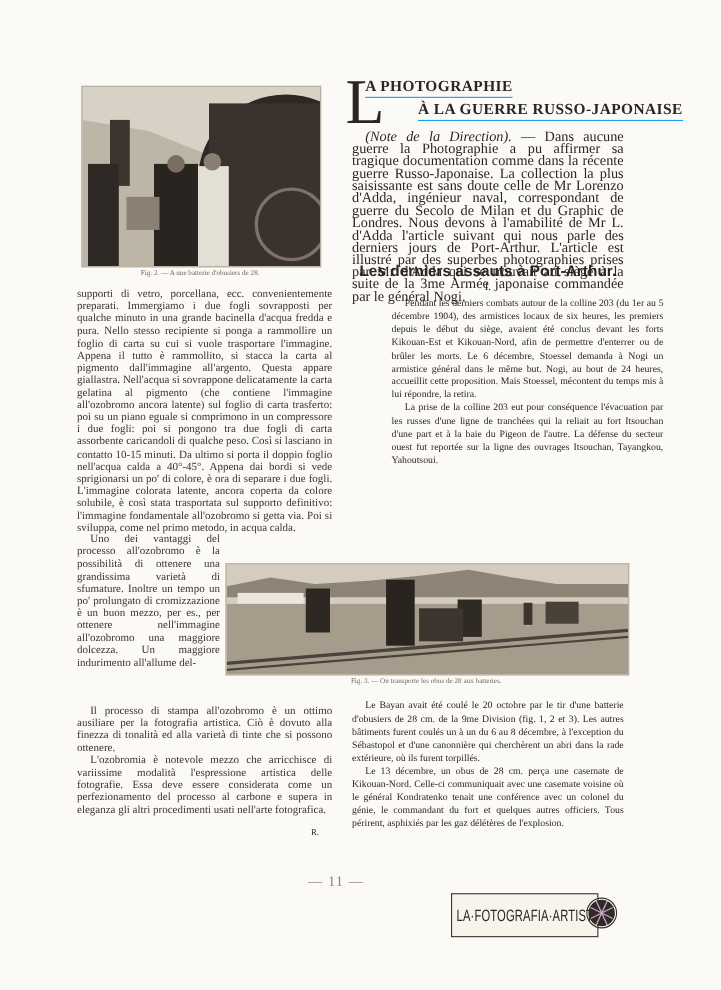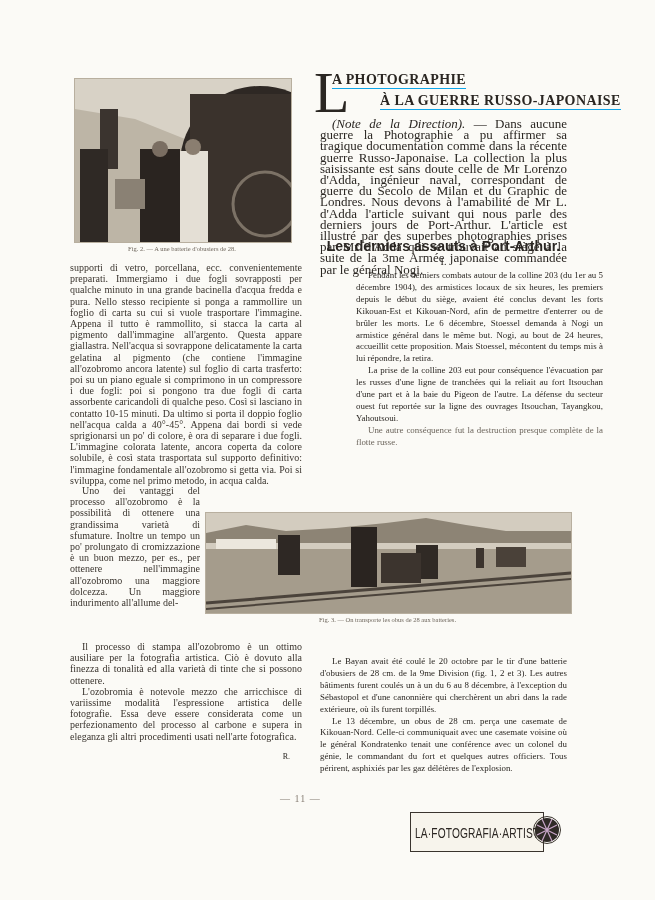--- a/index.html
+++ b/index.html
@@ -11,21 +11,21 @@
   .caption { font-size:6.5px; color:#6e665c; text-align:center; }
   .col { font-size:8.9px; line-height:11.9px; text-align:justify; }
   .col p { margin:0; text-indent:12px; }
   .col p.noind { text-indent:0; }
   .col-left { font-size:10px; line-height:11.2px; color:#3a342e; }
   .title-L { font-size:58px; line-height:50px; font-weight:normal; }
   .t1, .t2 { font-size:14px; letter-spacing:0.4px; border-bottom:1px solid #0ea5e9; white-space:nowrap;font-weight:bold; }
   .section-title { font-family:"Liberation Sans","DejaVu Sans",sans-serif; font-weight:bold; font-size:14px; text-align:center; }
   .roman { font-size:10px; text-align:center; }
   .sig { font-size:8px; text-align:right; }
-  .pageno { font-size:10px; color:#8a8178; letter-spacing:1px; }
+  .pageno { font-size:13px; color:#8a8178; letter-spacing:1px; }
   .logo { border:1.5px solid #3a342e; background:#f7f4ec; }
   .logo-text { font-family:"Liberation Sans","DejaVu Sans",sans-serif; font-size:14px; letter-spacing:0.2px; color:#2b2622; }
 </style>
 </head>
 <body>
 
 <div class="abs photo" style="left:74px; top:78px; width:216px; height:163px;">
   <svg viewBox="0 0 216 163" preserveAspectRatio="none">
     <rect width="216" height="163" fill="#d8d2c6"></rect>
     <path d="M0 30 L60 40 L110 60 L130 75 L130 163 L0 163 Z" fill="#bdb5a6"></path>
@@ -64,42 +64,41 @@
 <div class="abs col" style="left:320px; top:118px; width:247px; font-size:13px; line-height:11.2px;">
   <p><i>(Note de la Direction).</i><span> — Dans aucune guerre la Photographie a pu affirmer sa tragique documentation comme dans la récente guerre Russo-Japonaise. La collection la plus saisissante est sans doute celle de Mr Lorenzo d'Adda, ingénieur naval, correspondant de guerre du Secolo de Milan et du Graphic de Londres. Nous devons à l'amabilité de Mr L. d'Adda l'article suivant qui nous parle des derniers jours de Port-Arthur. L'article est illustré par des superbes photographies prises par Mr d'Adda qui se trouvait au siège à la suite de la 3me Armée japonaise commandée par le général Nogi.</span></p>
 </div>
 
 <div class="abs section-title" style="left:316px; top:238px; width:255px;">Les derniers assauts à Port-Arthur.</div>
 <div class="abs roman" style="left:316px; top:256px; width:255px;">I.</div>
 
 <div class="abs col" style="left:320px; top:270px; width:247px;margin-left:36px;">
   <p>Pendant les derniers combats autour de la colline 203 (du 1er au 5 décembre 1904), des armistices locaux de six heures, les premiers depuis le début du siège, avaient été conclus devant les forts Kikouan-Est et Kikouan-Nord, afin de permettre d'enterrer ou de brûler les morts. Le 6 décembre, Stoessel demanda à Nogi un armistice général dans le même but. Nogi, au bout de 24 heures, accueillit cette proposition. Mais Stoessel, mécontent du temps mis à lui répondre, la retira.</p>
   <p>La prise de la colline 203 eut pour conséquence l'évacuation par les russes d'une ligne de tranchées qui la reliait au fort Itsouchan d'une part et à la baie du Pigeon de l'autre. La défense du secteur ouest fut reportée sur la ligne des ouvrages Itsouchan, Tayangkou, Yahoutsoui.</p>
-  <p style="color:#6b645b;">Une autre conséquence fut la destruction presque complète de la flotte russe.</p>
 </div>
 
 <div class="abs photo" style="left:205px; top:512px; width:365px; height:100px;">
   <svg viewBox="0 0 365 100" preserveAspectRatio="none">
     <rect width="365" height="100" fill="#d3ccbf"></rect>
     <path d="M0 20 L40 12 L80 18 L130 15 L180 10 L220 5 L260 12 L300 18 L365 18 L365 30 L0 30 Z" fill="#8d8475"></path>
     <rect x="10" y="26" width="60" height="10" fill="#ece7dd"></rect>
     <rect x="0" y="36" width="365" height="64" fill="#a59c8c"></rect>
     <path d="M0 90 L365 60" stroke="#4b433b" stroke-width="3"></path>
     <path d="M0 96 L365 66" stroke="#4b433b" stroke-width="2"></path>
     <rect x="72" y="22" width="22" height="40" fill="#2e2824"></rect>
     <rect x="145" y="14" width="26" height="60" fill="#2a2420"></rect>
     <rect x="210" y="32" width="22" height="34" fill="#302a25"></rect>
     <rect x="175" y="40" width="40" height="30" fill="#3c342e"></rect>
     <rect x="270" y="35" width="8" height="20" fill="#3c342e"></rect>
     <rect x="290" y="34" width="30" height="20" fill="#4a4139"></rect>
   </svg>
 </div>
 <div class="abs caption" style="left:205px; top:616px; width:365px;">Fig. 3. — On transporte les obus de 28 aux batteries.</div>
 
-<div class="abs col" style="left:320px; top:656px; width:247px;">
+<div class="abs col" style="left:320px; top:636px; width:247px;">
   <p>Le Bayan avait été coulé le 20 octobre par le tir d'une batterie d'obusiers de 28 cm. de la 9me Division (fig. 1, 2 et 3). Les autres bâtiments furent coulés un à un du 6 au 8 décembre, à l'exception du Sébastopol et d'une canonnière qui cherchèrent un abri dans la rade extérieure, où ils furent torpillés.</p>
   <p>Le 13 décembre, un obus de 28 cm. perça une casemate de Kikouan-Nord. Celle-ci communiquait avec une casemate voisine où le général Kondratenko tenait une conférence avec un colonel du génie, le commandant du fort et quelques autres officiers. Tous périrent, asphixiés par les gaz délétères de l'explosion.</p>
 </div>
 
 <div class="abs pageno" style="left:280px; top:793px;">— 11 —</div>
 
 <div class="abs logo" style="left:410px; top:812px; width:132px; height:38px;">
   <div class="logo-text" style="position:absolute; left:4px; top:11px; white-space:nowrap; transform:scaleX(0.68); transform-origin:left center; font-size:15px;">LA·FOTOGRAFIA·ARTISTICA</div>
 </div>
 <div class="abs" style="left:532px; top:815px; width:30px; height:30px;">

